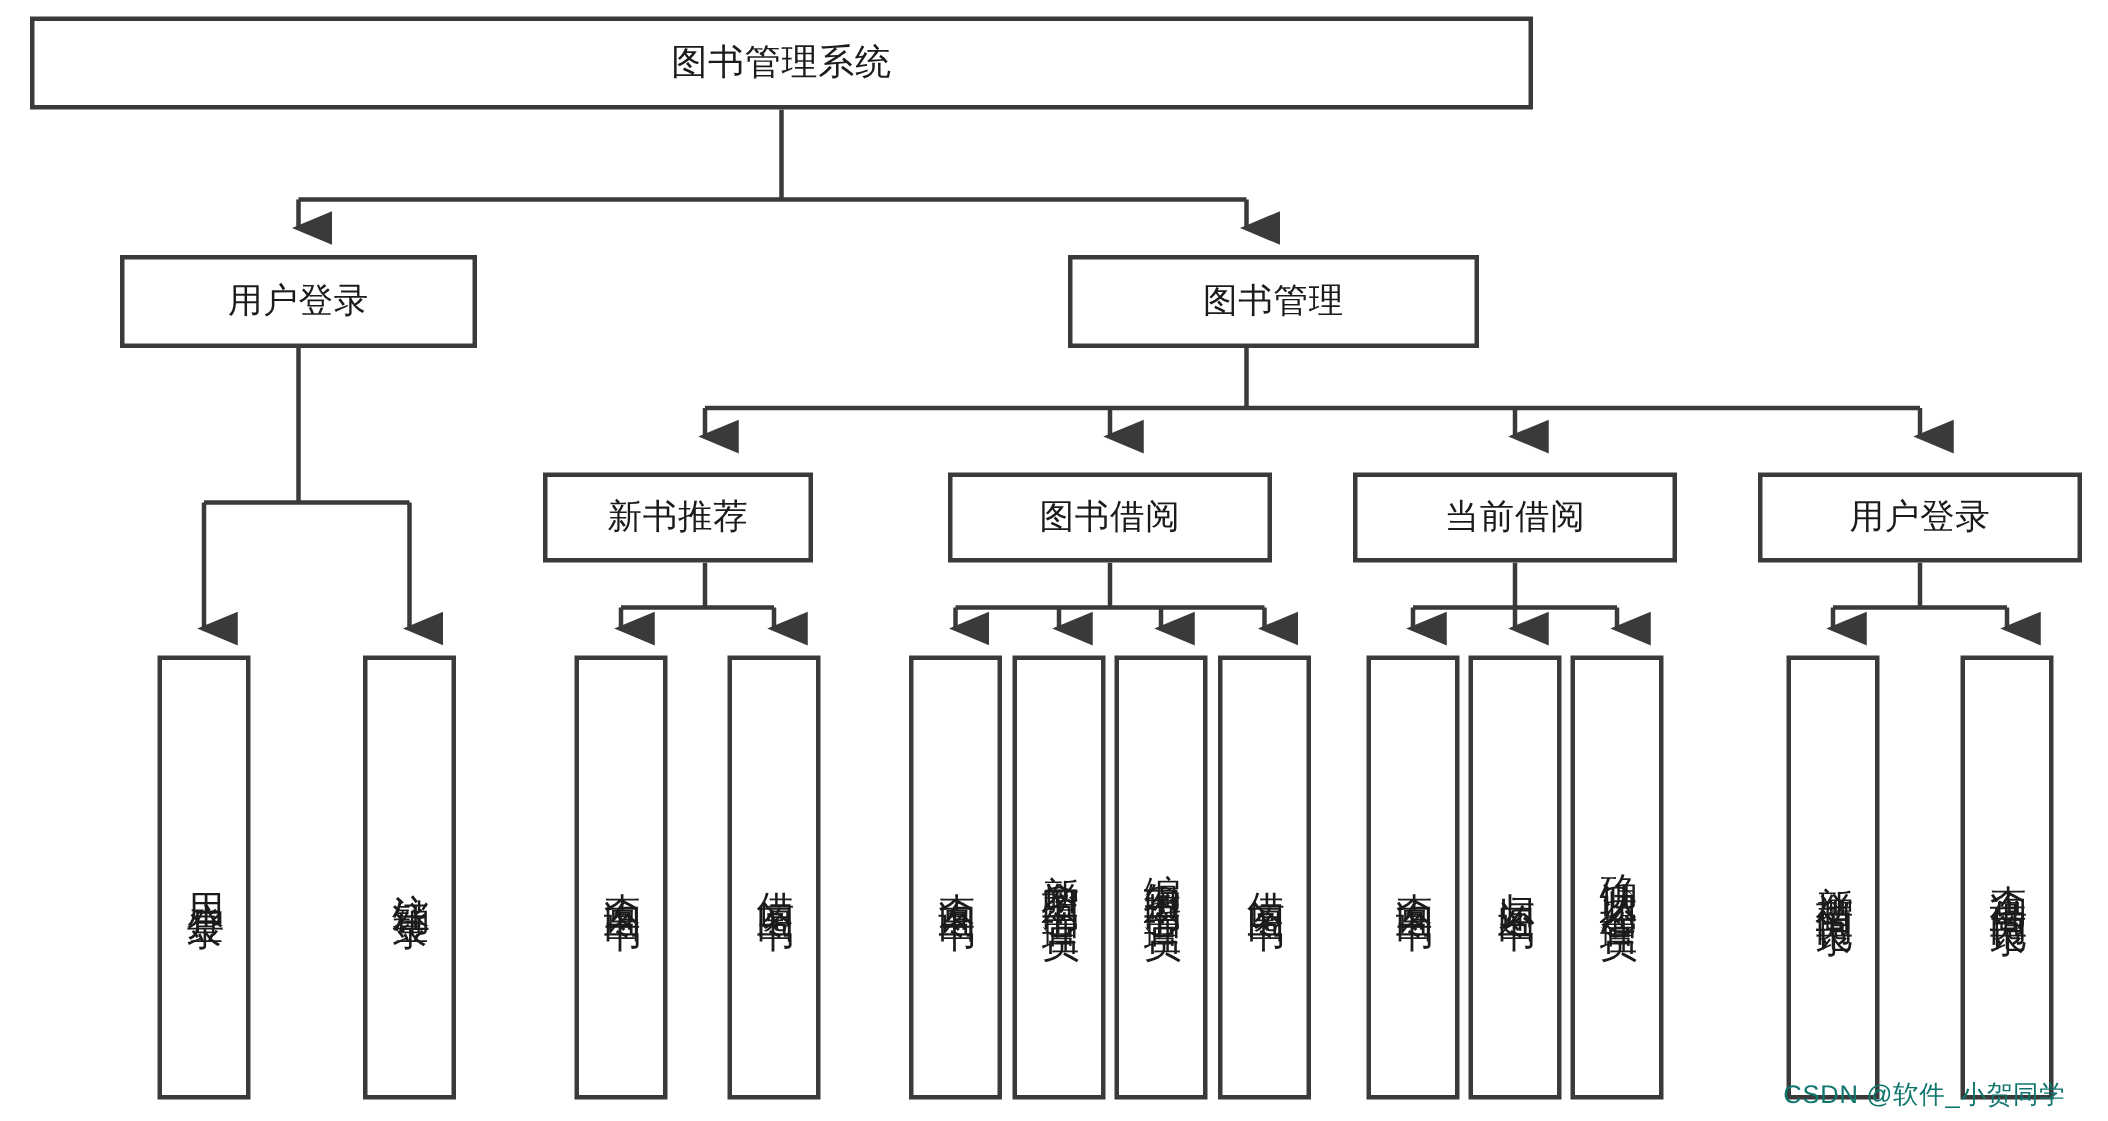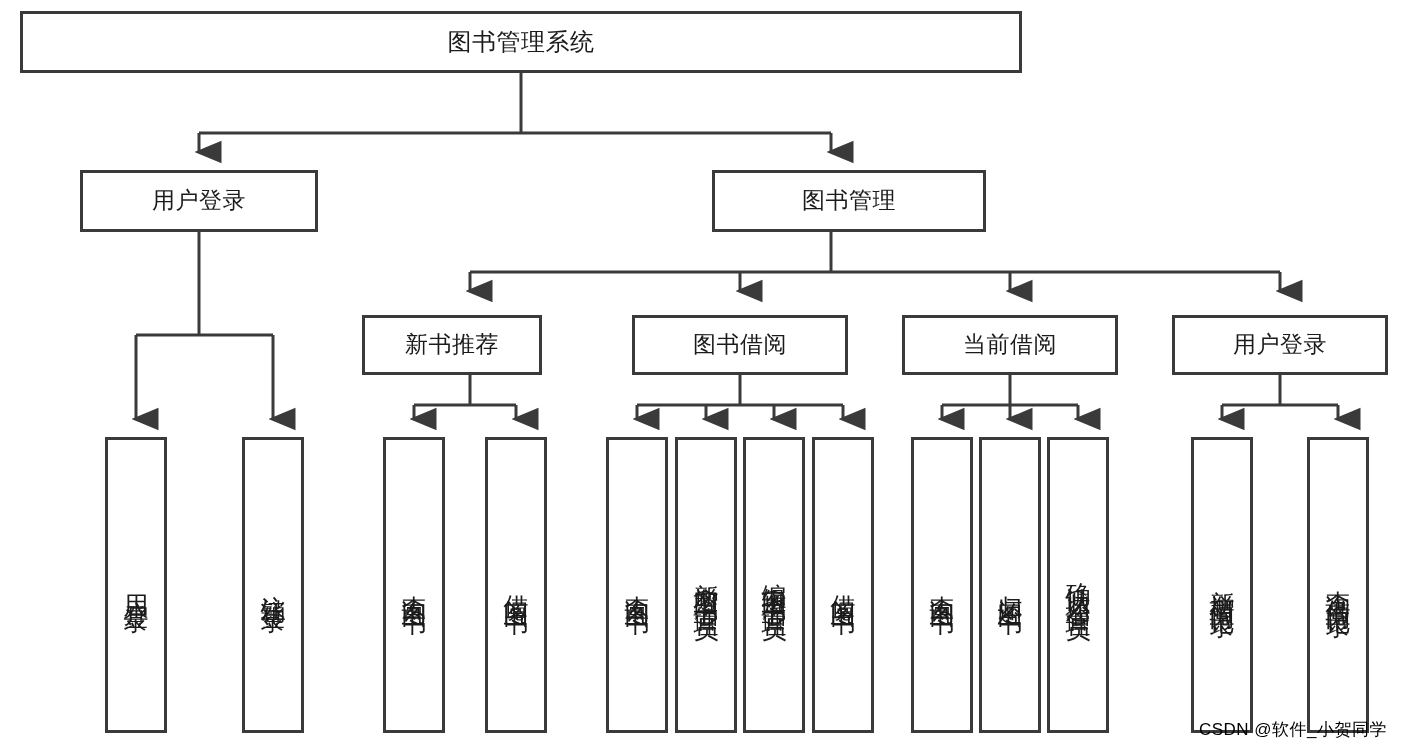--- a/index.html
+++ b/index.html
@@ -57,24 +57,24 @@
   .node.vert .label {
     writing-mode: vertical-rl;
     text-orientation: upright;
     font-size: 25px;
     line-height: 1.0;
     letter-spacing: 5px;
     white-space: nowrap;
   }
   .watermark {
     position: absolute;
-    right: 18px;
+    right: 28px;
     bottom: 6px;
     font-size: 17px;
-    color: #000000;
+    color: #0f766e;
     letter-spacing: 0.5px;
     white-space: nowrap;
     user-select: none;
   }
 </style>
 </head>
 <body>
 
 <div id="canvas">
 

